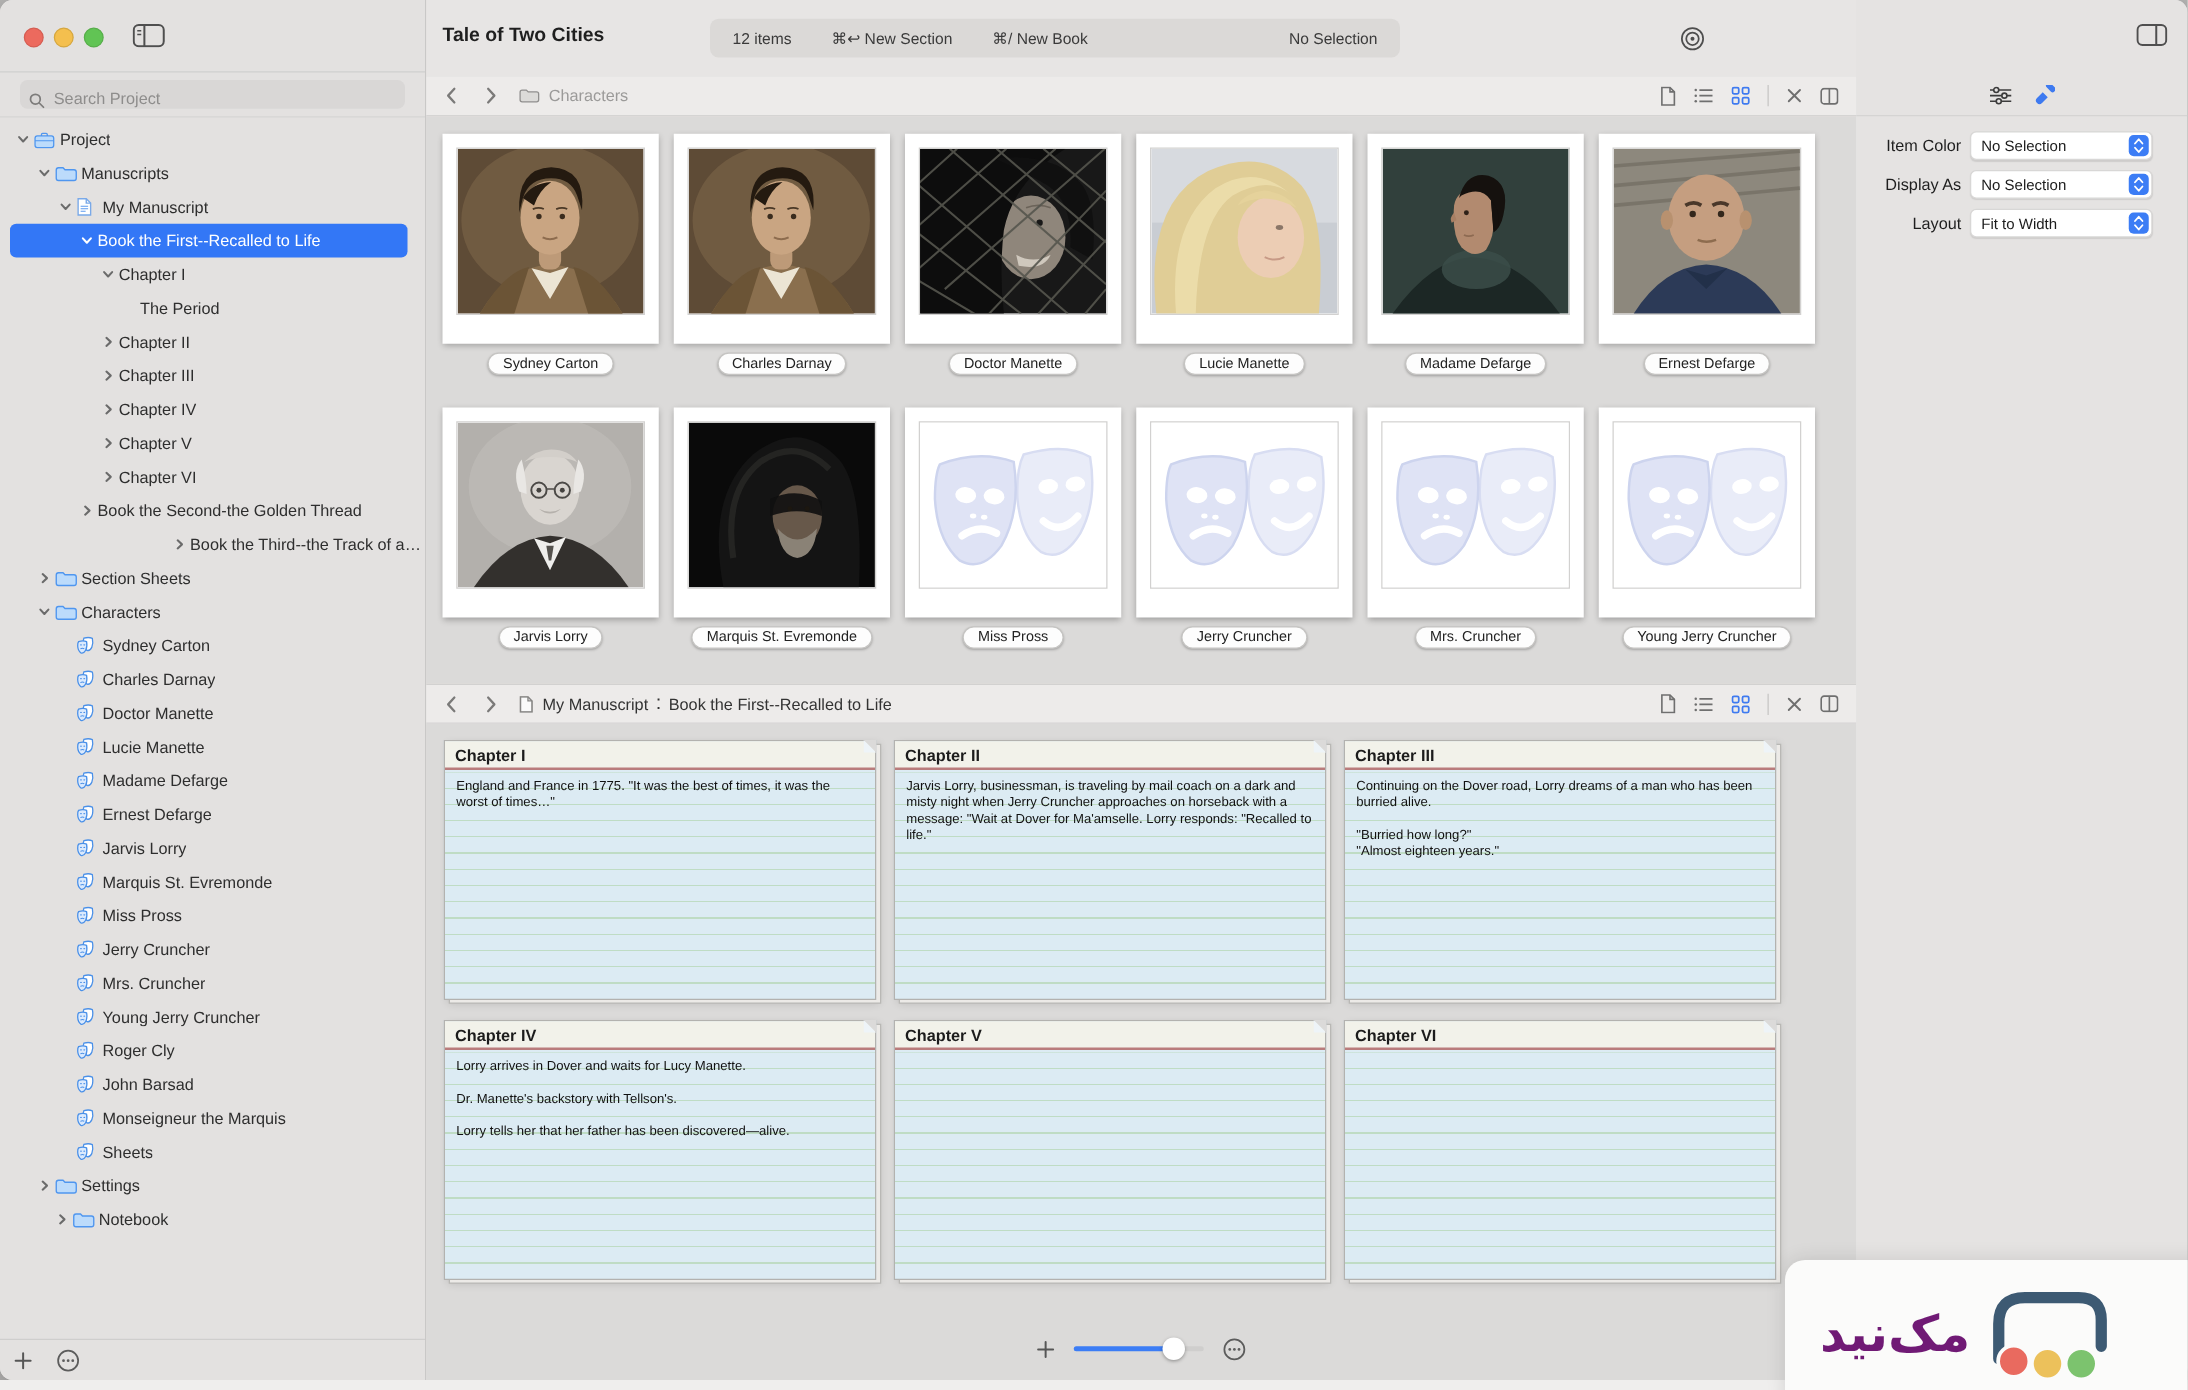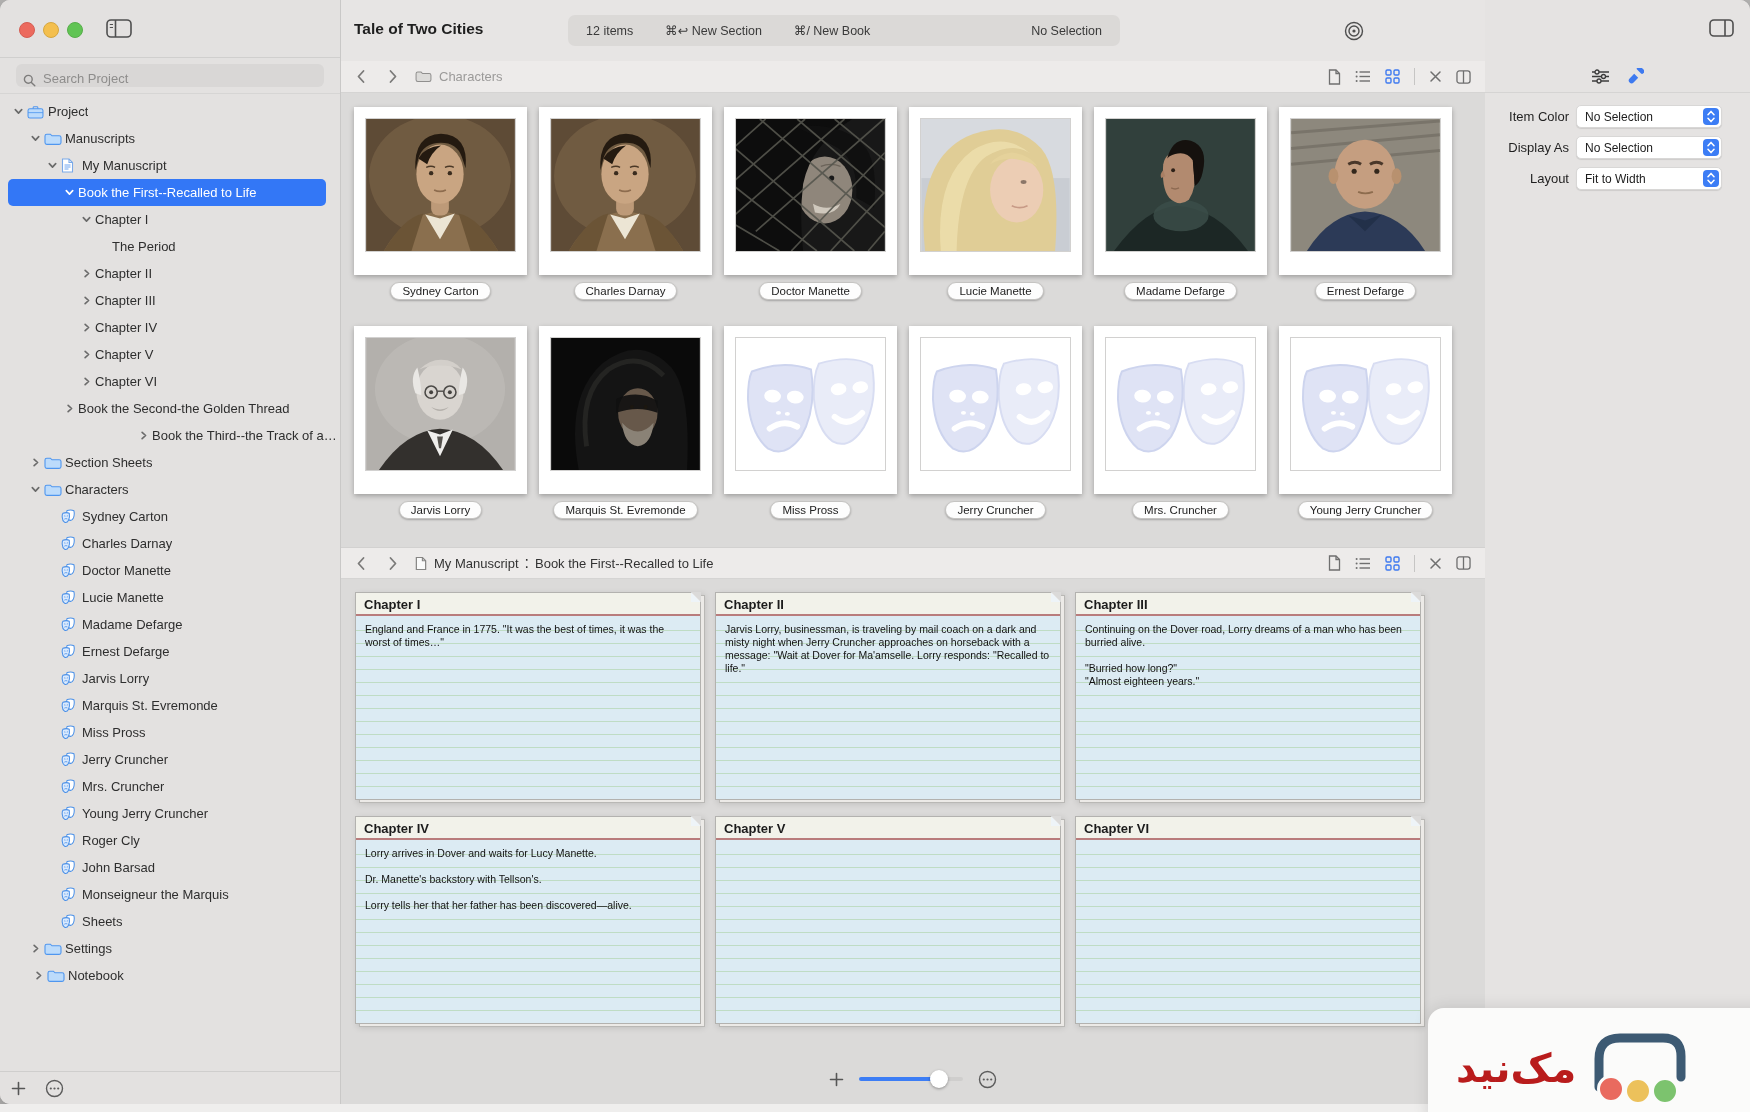--- a/index.html
+++ b/index.html
@@ -456,21 +456,21 @@
               <path d="M4.5 2.5 L8.3 6 L4.5 9.5" fill="none" stroke="currentColor" stroke-width="1.8" stroke-linecap="round" stroke-linejoin="round"></path>
             </svg>
           </span>
           <span class="tree-icon">
             <svg width="18" height="14" viewBox="0 0 18 14">
               <path d="M1 4 Q1 2.2 2.8 2.2 H6.4 L8 3.8 H15.2 Q17 3.8 17 5.6 V10.6 Q17 12.4 15.2 12.4 H2.8 Q1 12.4 1 10.6 Z" fill="#bcdbfb" stroke="#4f96ef" stroke-width="1.1"></path>
             </svg>
           </span>
           <span class="tree-label">Settings</span>
         </div>
-        <div class="tree-row" style="padding-left: 30px;">
+        <div class="tree-row" style="padding-left: 41px;">
           <span class="chevron">
             <svg width="11" height="11" viewBox="0 0 12 12">
               <path d="M4.5 2.5 L8.3 6 L4.5 9.5" fill="none" stroke="currentColor" stroke-width="1.8" stroke-linecap="round" stroke-linejoin="round"></path>
             </svg>
           </span>
           <span class="tree-icon">
             <svg width="18" height="14" viewBox="0 0 18 14">
               <path d="M1 4 Q1 2.2 2.8 2.2 H6.4 L8 3.8 H15.2 Q17 3.8 17 5.6 V10.6 Q17 12.4 15.2 12.4 H2.8 Q1 12.4 1 10.6 Z" fill="#bcdbfb" stroke="#4f96ef" stroke-width="1.1"></path>
             </svg>
           </span>
@@ -1010,21 +1010,21 @@
             </span>
           </div>
         </div>
       </div>
   </div>
 
 </div>
 <div class="desktop-strip"></div>
 
 <div class="watermark">
-  <span class="wm-text" style="color: #b91c1c;">مک‌نید</span>
+  <span class="wm-text" style="color: #701a75;">مک‌نید</span>
   <span id="wm-logo" style="display:flex;">
       <svg width="96" height="78" viewBox="0 0 96 78">
         <path d="M7 58 V30 Q7 9 28 9 H71 Q89 9 89 27 V48" fill="none" stroke="#3d5a73" stroke-width="9" stroke-linecap="round"></path>
         <circle cx="19" cy="60" r="12.5" fill="#e96a5f" stroke="#fbfbfa" stroke-width="3"></circle>
         <circle cx="46" cy="62" r="12.5" fill="#ecc15b" stroke="#fbfbfa" stroke-width="3"></circle>
         <circle cx="73" cy="62" r="12.5" fill="#7cc36e" stroke="#fbfbfa" stroke-width="3"></circle>
       </svg>
     </span>
 </div>
 

